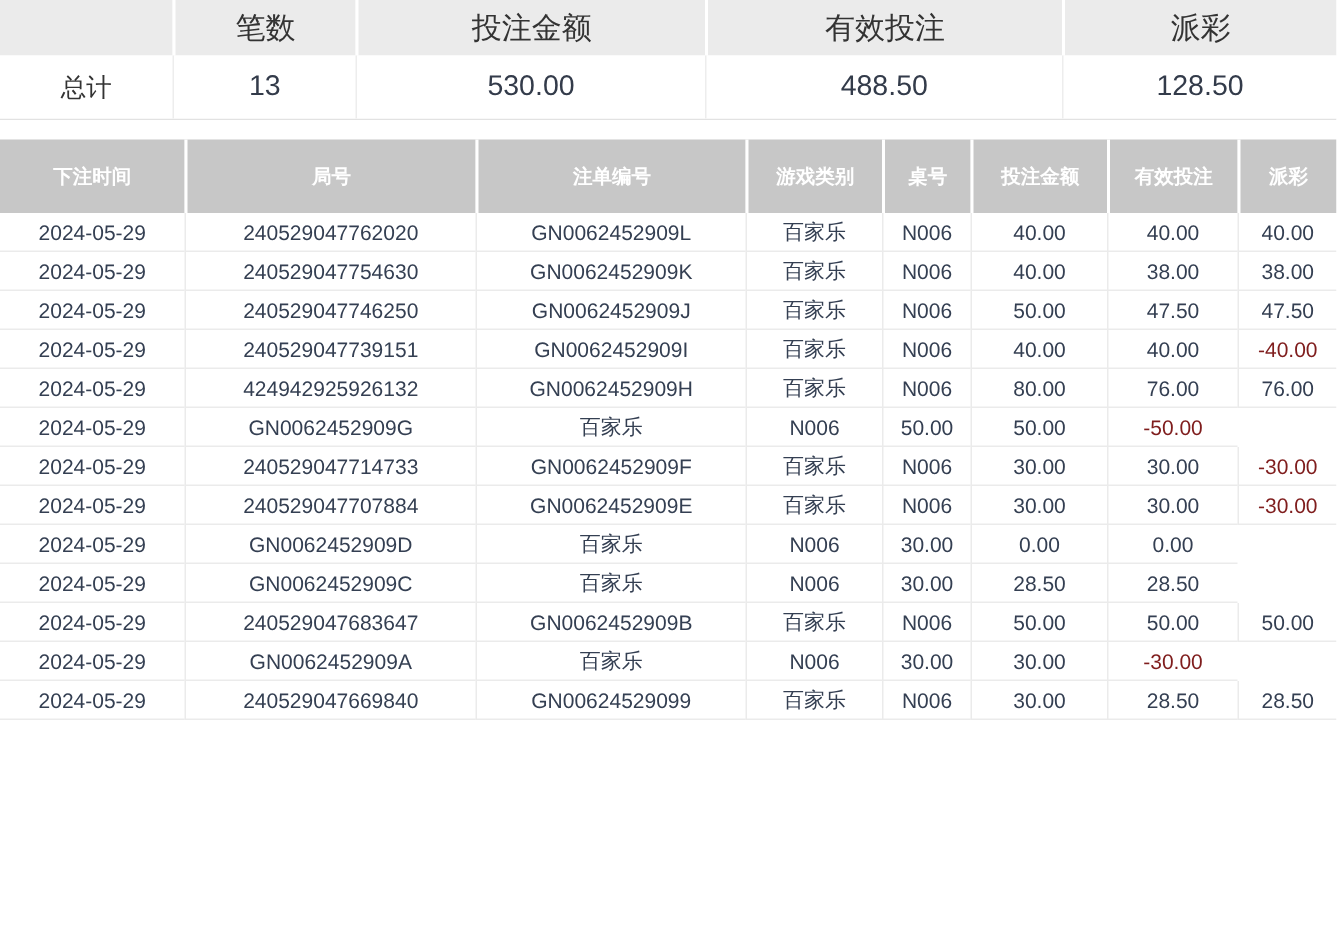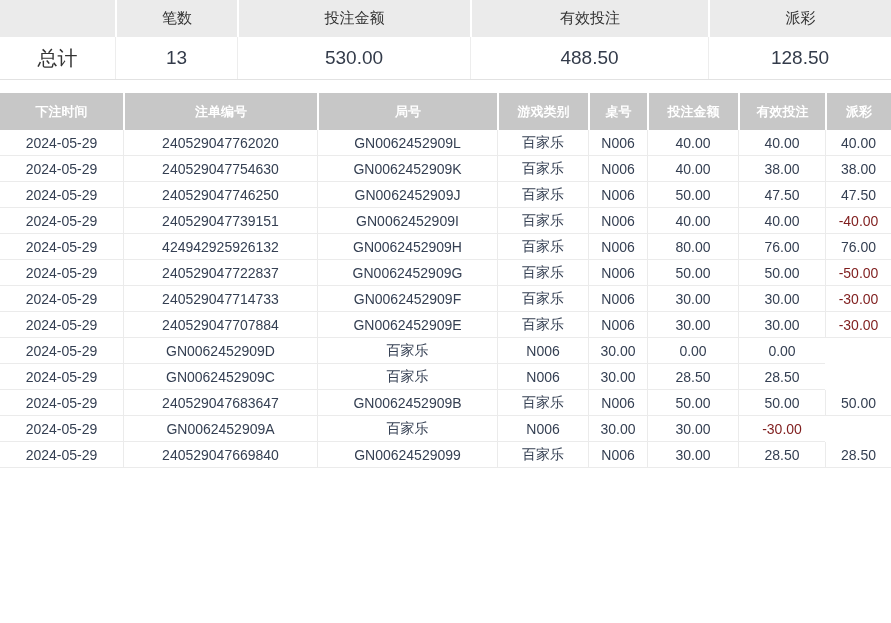--- a/index.html
+++ b/index.html
@@ -11,42 +11,42 @@
   }
   
   .summary-header, .summary-row {
     display: grid;
     grid-template-columns: 115px 122px 233px 238px 183px;
   }
   .summary-header { height: 37px; }
   .summary-header .cell {
     background: #ebebeb;
     color: #333333;
-    font-size: 15px;
+    font-size: 20px;
     display: flex; align-items: center; justify-content: center;
   }
   .summary-header .cell + .cell { border-left: 2px solid #ffffff; }
   .summary-row { height: 43px; border-bottom: 1px solid #e2e2e2; }
   .summary-row .cell {
     background: #ffffff;
     color: #333b4a;
     font-size: 19px;
     display: flex; align-items: center; justify-content: center;
   }
   .summary-row .cell + .cell { border-left: 1px solid #ededed; }
-  .summary-row .cell.label { font-size: 20px; color: #333333; }
+  .summary-row .cell.label { font-size: 17px; color: #333333; }
 
   .section-gap { height: 13px; background: #ffffff; }
 
   
   .records-header, .record-row {
     display: grid;
     grid-template-columns: 123px 194px 180px 91px 59px 91px 87px 66px;
   }
-  .records-header { height: 37px; }
+  .records-header { height: 49px; }
   .records-header .cell {
     background: #c7c7c7;
     color: #ffffff;
     font-size: 13px;
     font-weight: bold;
     display: flex; align-items: center; justify-content: center;
   }
   .records-header .cell + .cell { border-left: 2px solid #ffffff; }
   .record-row { height: 26px; }
   .record-row .cell {
@@ -74,22 +74,22 @@
   <div class="cell">13</div>
   <div class="cell">530.00</div>
   <div class="cell">488.50</div>
   <div class="cell">128.50</div>
 </div>
 
 <div class="section-gap"></div>
 
 <div class="records-header">
   <div class="cell">下注时间</div>
+  <div class="cell">局号</div>
   <div class="cell">注单编号</div>
-  <div class="cell">局号</div>
   <div class="cell">游戏类别</div>
   <div class="cell">桌号</div>
   <div class="cell">投注金额</div>
   <div class="cell">有效投注</div>
   <div class="cell">派彩</div>
 </div>
 
 <div>
   <div class="record-row">
     <div class="cell">2024-05-29</div>
@@ -141,21 +141,20 @@
     <div class="cell">GN0062452909H</div>
     <div class="cell">百家乐</div>
     <div class="cell">N006</div>
     <div class="cell">80.00</div>
     <div class="cell">76.00</div>
     <div class="cell">76.00</div>
   </div>
 
   <div class="record-row">
     <div class="cell">2024-05-29</div>
-    <div class="cell">240529047722837</div>
     <div class="cell">GN0062452909G</div>
     <div class="cell">百家乐</div>
     <div class="cell">N006</div>
     <div class="cell">50.00</div>
     <div class="cell">50.00</div>
     <div class="cell neg">-50.00</div>
   </div>
 
   <div class="record-row">
     <div class="cell">2024-05-29</div>

